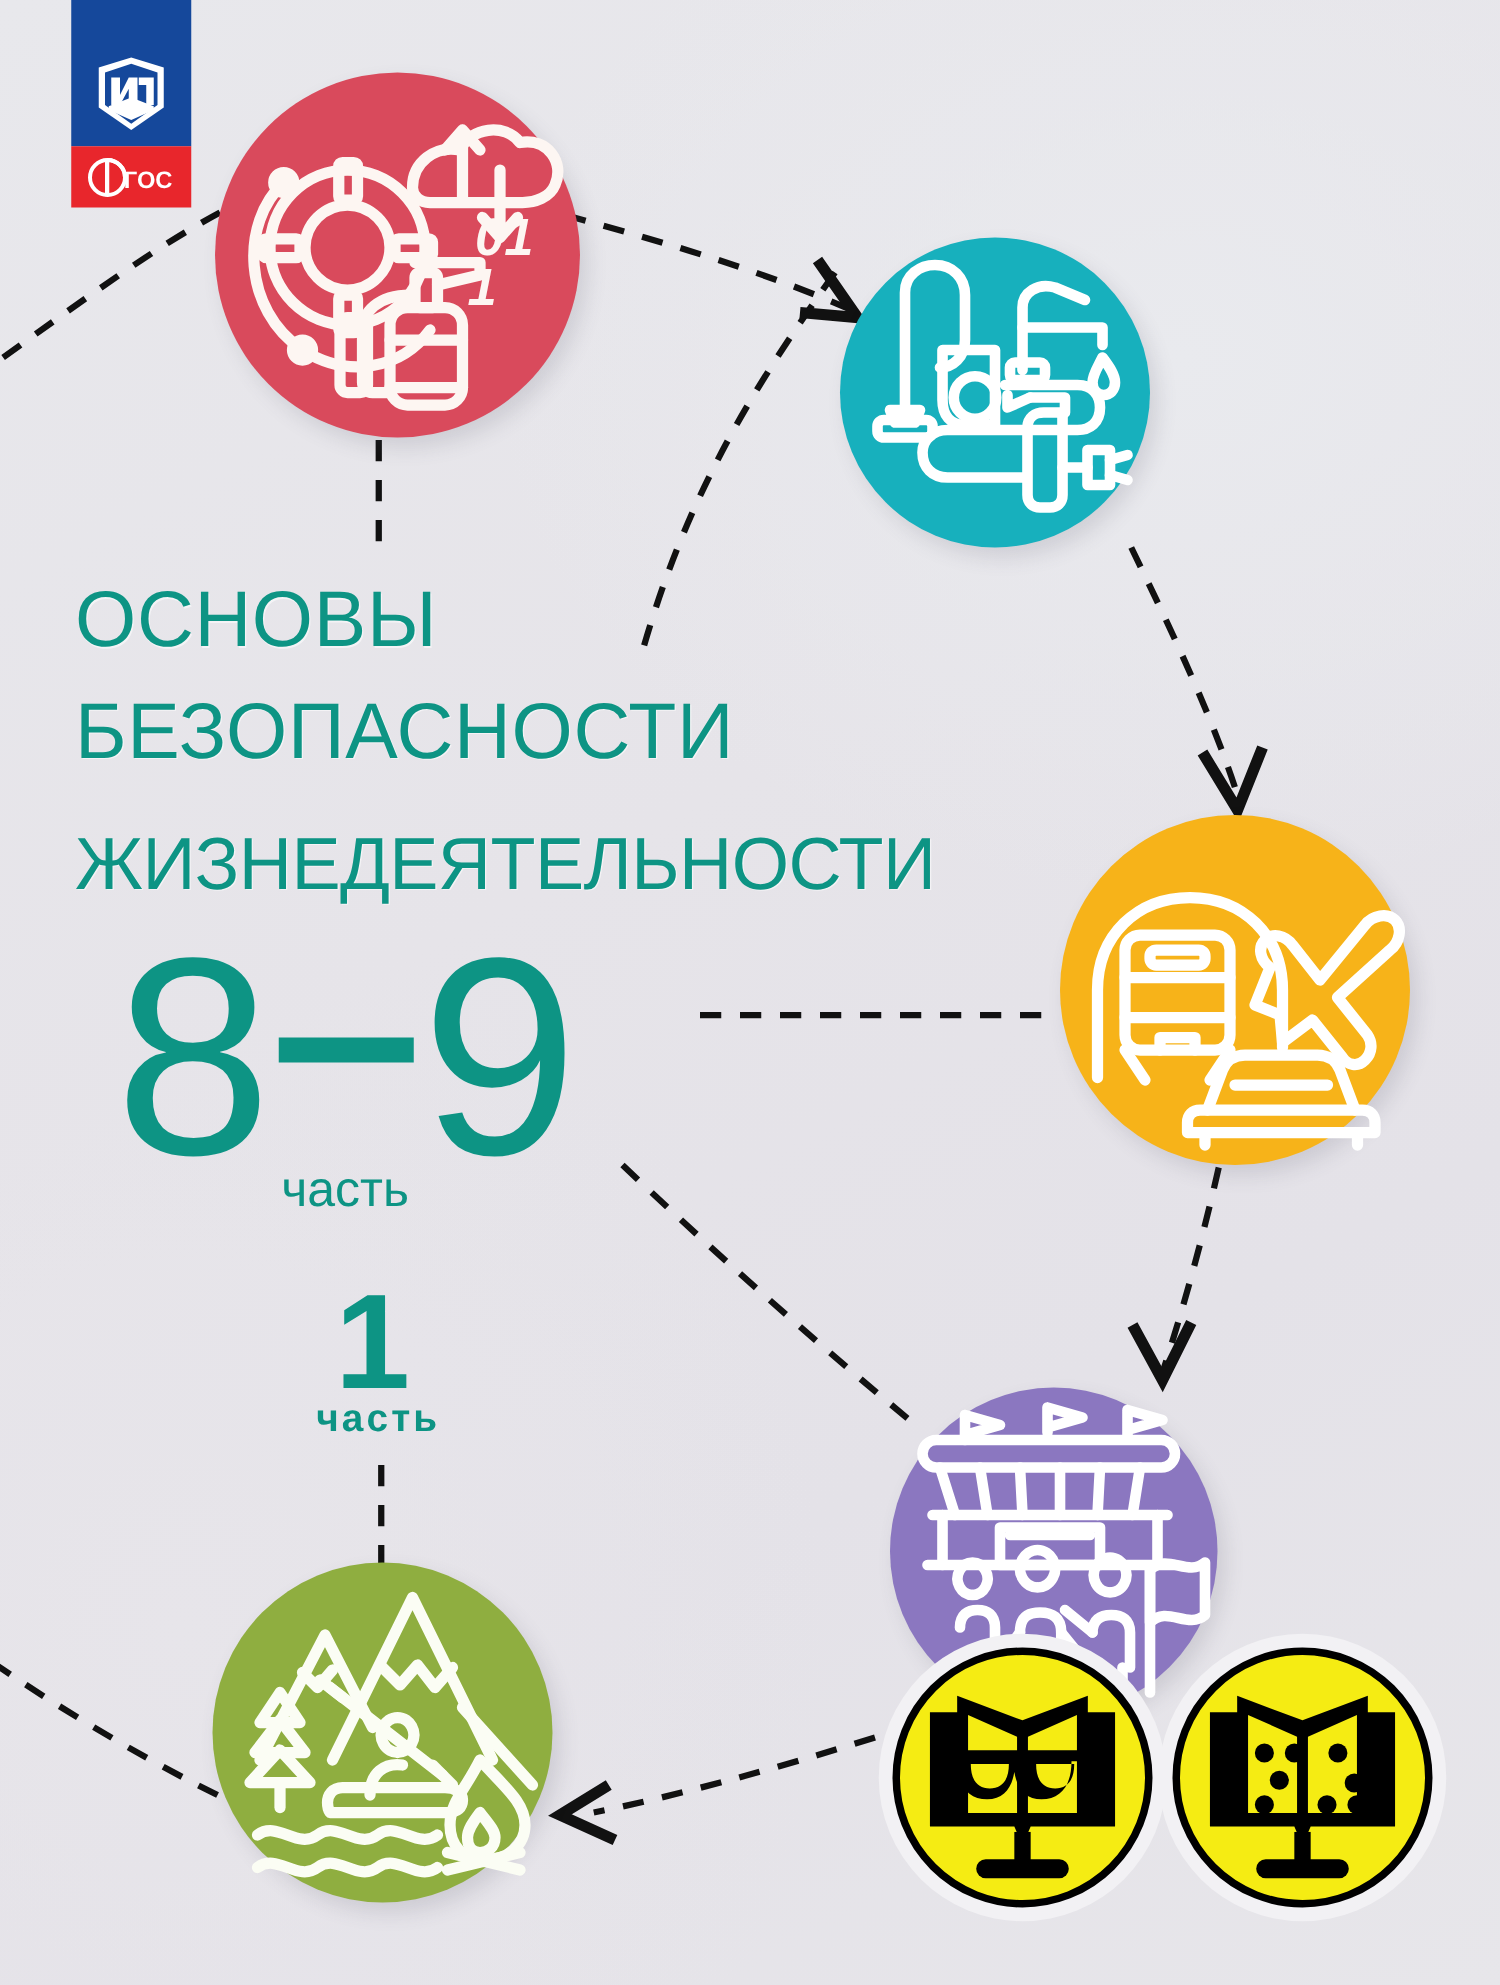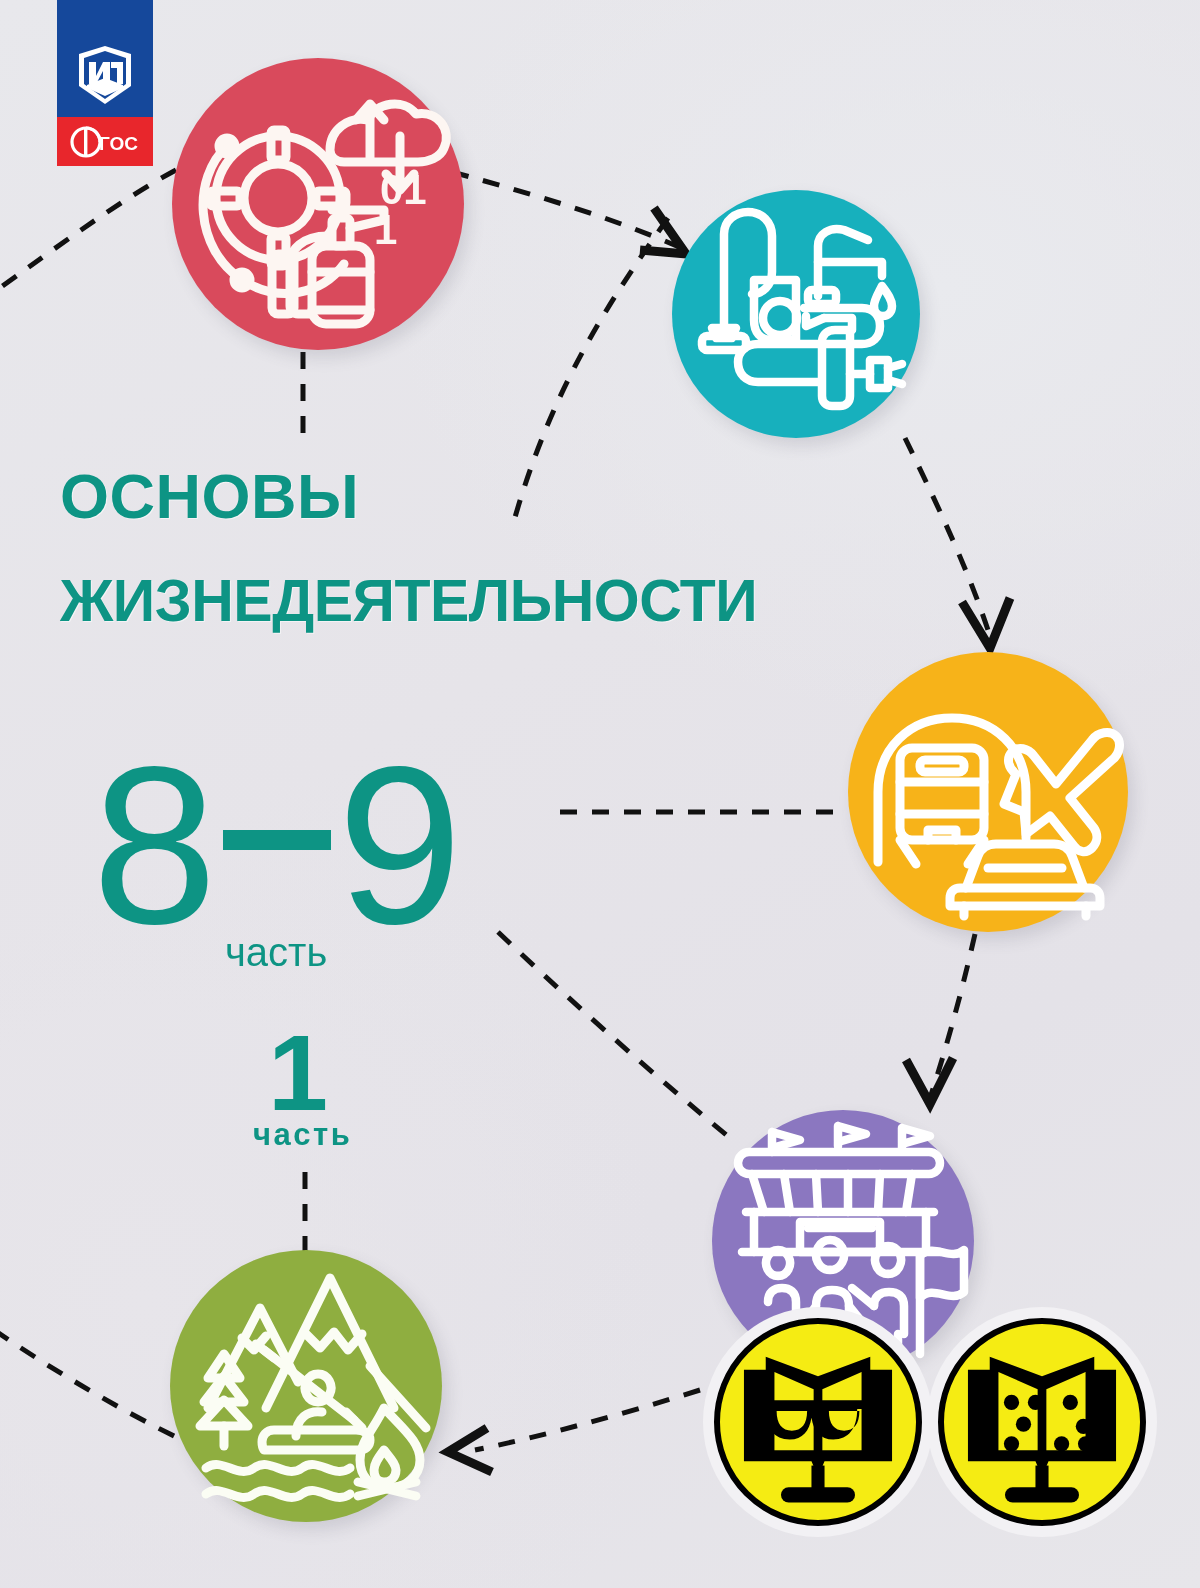--- a/index.html
+++ b/index.html
@@ -54,20 +54,21 @@
     z-index: 5;
     pointer-events: none;
   }
 
   
   .circ {
     position: absolute;
     border-radius: 50%;
     z-index: 20;
     box-shadow: 6px 8px 16px rgba(80,80,100,0.16);
+    font-style: italic;
   }
   .circ svg { display: block; width: 100%; height: 100%; }
 
   #circle-red    { left: 172px;  top: 58px;   width: 292px; height: 292px; background: #d94a5c; }
   #circle-teal   { left: 672px;  top: 190px;  width: 248px; height: 248px; background: #17b0bd; }
   #circle-orange { left: 848px;  top: 652px;  width: 280px; height: 280px; background: #f7b319; }
   #circle-purple { left: 712px;  top: 1110px; width: 262px; height: 262px; background: #8b77c0; }
   #circle-olive  { left: 170px;  top: 1250px; width: 272px; height: 272px; background: #8fae40; }
 
   
@@ -85,21 +86,21 @@
 
   
   .title-block {
     position: absolute;
     left: 60px;
     top: 452px;
     z-index: 30;
     color: #0d9484;
   }
   .title-line {
-    font-weight: bold;
+    font-weight: normal;
     font-size: 63px;
     line-height: 1.42;
     letter-spacing: 0.5px;
     white-space: nowrap;
     text-shadow: 1px 1px 0 rgba(255,255,255,0.55);
   }
   #title-line-3 { font-size: 59px; letter-spacing: -0.5px; margin-top: 19px; }
 
   .grades-row {
     position: absolute;
@@ -412,20 +413,21 @@
         <circle cx="116" cy="72" r="7"></circle>
         <circle cx="128" cy="94" r="7"></circle>
         <circle cx="108" cy="110" r="7"></circle>
         <circle cx="130" cy="110" r="7"></circle>
       </g>
     </svg>
   </div>
 
   <div class="title-block">
     <div class="title-line" id="title-line-1">ОСНОВЫ</div>
+    <div class="title-line" id="title-line-2">БЕЗОПАСНОСТИ</div>
     <div class="title-line" id="title-line-3">ЖИЗНЕДЕЯТЕЛЬНОСТИ</div>
   </div>
 
   <div class="grades-row">
     <span class="grade-num">8</span>
     <span class="grade-dash"></span>
     <span class="grade-num">9</span>
   </div>
   <div id="grades-caption">часть</div>
 

